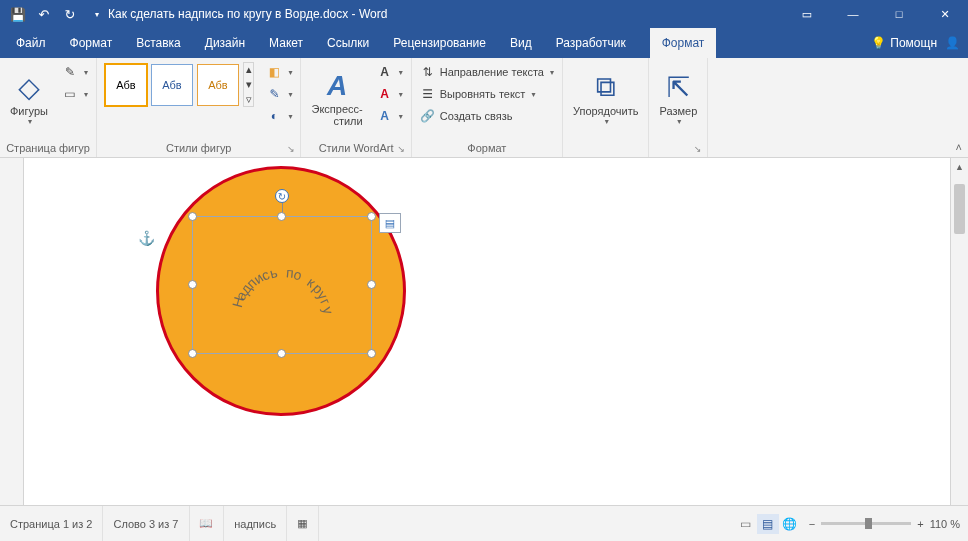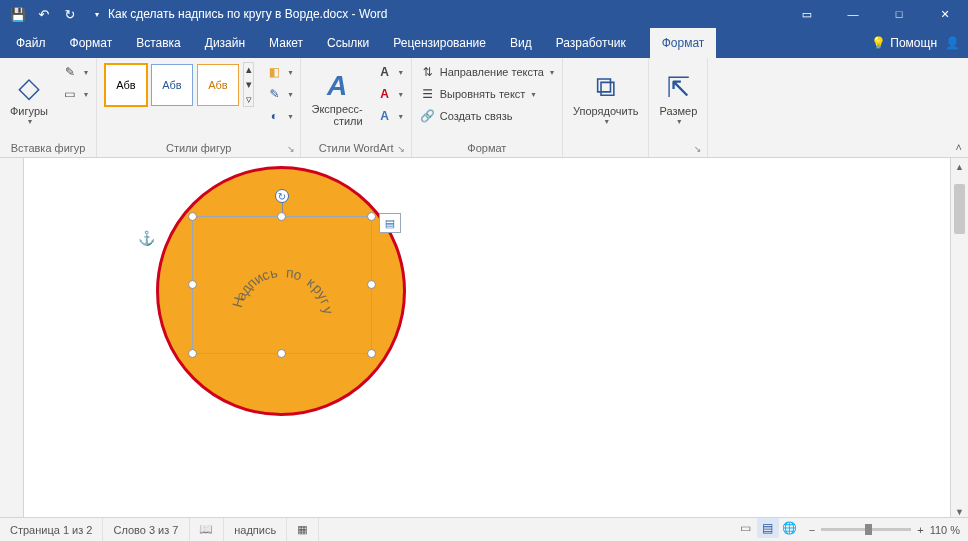--- a/index.html
+++ b/index.html
@@ -66,21 +66,21 @@
 .h-bl { left: -5px; bottom: -5px; } .h-bm { left: calc(50% - 5px); bottom: -5px; } .h-br { right: -5px; bottom: -5px; }
 .rot { position: absolute; left: calc(50% - 7px); top: -28px; width: 14px; height: 14px; border: 1px solid #3b73b9; border-radius: 50%; color: #3b73b9; font-size: 10px; display:flex; align-items:center; justify-content:center; background:#fff; }
 .rot-line { position: absolute; left: 50%; top: -14px; width: 1px; height: 14px; background: #8a8a8a; }
 .layout-opts { position: absolute; right: -30px; top: -4px; width: 22px; height: 20px; background: #fff; border: 1px solid #9aa7b8; display:flex; align-items:center; justify-content:center; font-size: 11px; color:#3b73b9; }
 
 
 .curved { position: absolute; left: 50%; top: 12px; transform: translateX(-50%); width: 150px; height: 150px; }
 .curved span { position: absolute; left: 50%; top: 50%; transform-origin: 0 0; font-size: 14px; color: rgba(60,80,110,.7); }
 
 
-.status { position: absolute; left: 0; right: 0; bottom: 0; height: 24px; background: #f3f3f3; border-top: 1px solid #d4d4d4; display: flex; font-size: 11px; color: #555; }
+.status { position: absolute; left: 0; right: 0; bottom: 0; height: 36px; background: #f3f3f3; border-top: 1px solid #d4d4d4; display: flex; align-items: center; font-size: 11px; color: #555; }
 .status .cell { padding: 0 10px; border-right: 1px solid #e1e1e1; height: 100%; display: flex; align-items: center; gap: 4px; }
 .status .spacer { flex: 1; }
 .zoom { display: flex; align-items: center; gap: 6px; padding: 0 8px; }
 .zoom-slider { width: 90px; height: 3px; background: #c8c8c8; position: relative; }
 .zoom-thumb { position: absolute; left: 44px; top: -4px; width: 7px; height: 11px; background: #888; }
 .view-btn { width: 22px; height: 20px; display: flex; align-items: center; justify-content: center; font-size: 12px; color: #666; }
 .view-btn.active { background: #dce6f4; color: #2b579a; }
 
 .caret { font-size: 8px; margin-left: 2px; color: #666; }
 </style>
@@ -137,21 +137,21 @@
         <div class="row">
             <span class="mini-ico">✎</span>
             <span class="caret">▾</span>
           </div>
         <div class="row">
             <span class="mini-ico">▭</span>
             <span class="caret">▾</span>
           </div>
       </div>
     </div>
-    <div class="group-label">Вставка фигур</div>
+    <div class="group-label">Страница фигур</div>
   </div>
 
   <div class="group">
     <div class="group-body">
       <div class="gallery">
         <div class="swatch sw1 sel">Абв</div>
         <div class="swatch sw2">Абв</div>
         <div class="swatch sw3">Абв</div>
         <div class="stack" style="border:1px solid #d4d4d4">
           <div class="row" style="padding:0 2px">▴</div>

